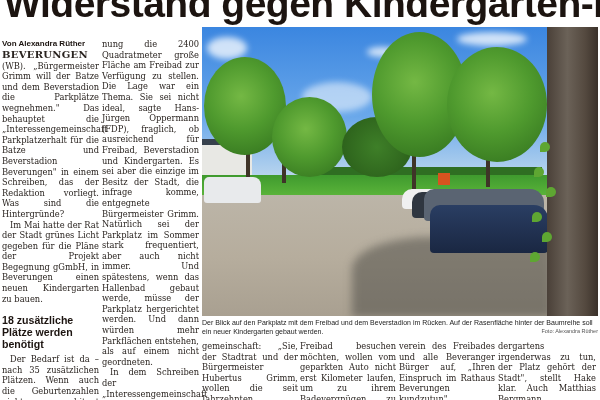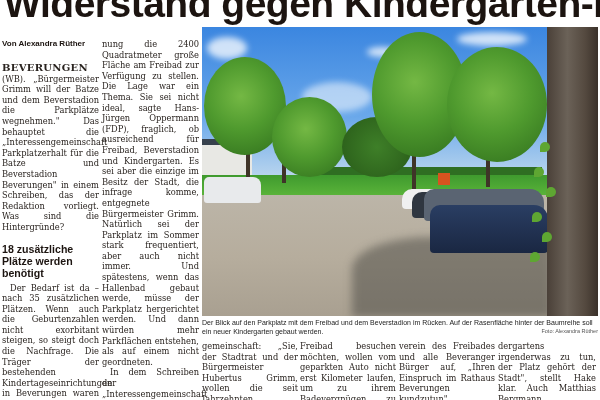--- a/index.html
+++ b/index.html
@@ -15,21 +15,21 @@
     color:#1c1410; white-space:nowrap; letter-spacing:-0.5px;
   }
   .col {
     position:absolute; font-size:8.3px; line-height:10.6px;
     text-align:justify; hyphens:manual; color:#2a2420;
   }
   .col p { margin:0; text-indent:8px; }
   .col p.noindent { text-indent:0; }
   .byline {
     font-family:"Liberation Sans", "DejaVu Sans", sans-serif;
-    font-weight:bold; font-size:8px; line-height:10px; margin-bottom:14px; color:#1c1410;
+    font-weight:bold; font-size:8px; line-height:10px; margin-bottom:1px; color:#1c1410;
   }
   .dateline { font-weight:bold; letter-spacing:0.3px; font-size:10px; }
   .subhead {
     font-family:"Liberation Sans", "DejaVu Sans", sans-serif;
     font-weight:bold; font-size:10.6px; line-height:12px; margin:10px 0 4px 0; color:#1c1410; text-align:left;
   }
   #col1 { left:2px; top:39px; width:97px; }
   #col2 { left:102px; top:39px; width:97px; }
   #col3 { left:202px; top:341px; width:96px; }
   #col4 { left:300px; top:341px; width:96px; }
@@ -66,20 +66,21 @@
   .credit { position:absolute; right:0; bottom:0; font-size:5.5px; color:#555; }
 </style>
 </head>
 <body>
 
 <div class="headline">Widerstand gegen Kindergarten-Pläne</div>
 
 <div class="col" id="col1">
   <div class="byline">Von Alexandra Rüther</div>
   <p class="noindent"><span class="dateline">BEVERUNGEN</span><span> (WB). </span><span>„Bürgermeister Grimm will der Batze und dem Beverstadion die Parkplätze wegnehmen." Das behauptet die „Interessengemeinschaft Parkplatzerhalt für die Batze und Beverstadion Beverungen" in einem Schreiben, das der Redaktion vorliegt. Was sind die Hintergründe?</span></p>
+  <p>Im Mai hatte der Rat der Stadt grünes Licht gegeben für die Pläne der Projekt Begegnung gGmbH, in Beverungen einen neuen Kindergarten zu bauen.</p>
   <div class="subhead">18 zusätzliche Plätze werden benötigt</div>
   <p>Der Bedarf ist da – nach 35 zusätzlichen Plätzen. Wenn auch die Geburtenzahlen nicht exorbitant steigen, so steigt doch die Nachfrage. Die Träger der bestehenden Kindertageseinrichtungen in Beverungen waren zuvor abgefragt worden. Keiner konnte oder wollte zusätzliche Plätze zur Verfügung stellen. Da kam das Angebot von Projekt Begegnung gerade recht.</p>
 
 </div>
 
 <div class="col" id="col2">
   <p class="noindent">nung die 2400 Quadratmeter große Fläche am Freibad zur Verfügung zu stellen. Die Lage war ein Thema. Sie sei nicht ideal, sagte Hans-Jürgen Oppermann (FDP), fraglich, ob ausreichend für Freibad, Beverstadion und Kindergarten. Es sei aber die einzige im Besitz der Stadt, die infrage komme, entgegnete Bürgermeister Grimm. Natürlich sei der Parkplatz im Sommer stark frequentiert, aber auch nicht immer. Und spätestens, wenn das Hallenbad gebaut werde, müsse der Parkplatz hergerichtet werden. Und dann würden mehr Parkflächen entstehen, als auf einem nicht geordneten.</p>
   <p>In dem Schreiben der „Interessengemeinschaft Parkplatzerhalt" ist keine Rede von einem Kindergarten. Es geht ausschließlich um den Parkplatz. „Wenn, wie in der Saison 2022 fast 40.000 Besucher, mit Tagesspitzen von bis zu 1.500 Besuchern am Tag zum Schwimmen kommen, und die Tendenz ist steigend, braucht es eben diesen großen Parkplatz, der sich in den letzten 58 Jahren auch bewährt hat. Auch der ansässige Fußballverein Blau Weiß Weser nutzt gleichzeitig mit den Badegästen diesen Parkplatz zu seinen Trainingszeiten und Ligaspielen. Und bei Großveranstaltungen der Kulturgemeinschaft wie zum Beispiel Open-Air-Konzerten mit tausenden Besuchern</p>
 </div>
 

